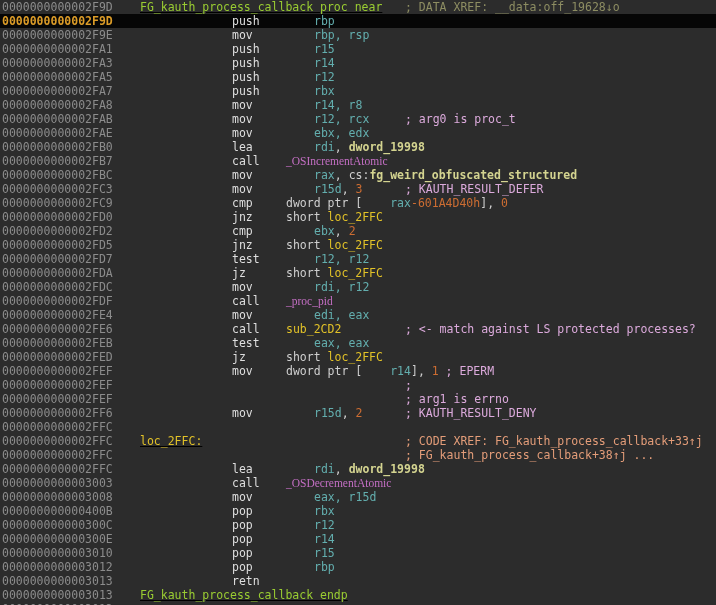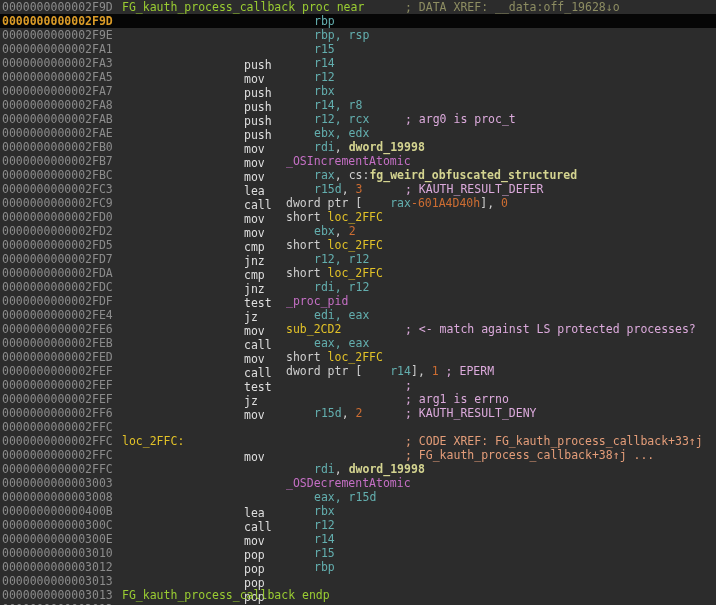--- a/index.html
+++ b/index.html
@@ -18,31 +18,31 @@
   .line {
     position: relative;
     height: 14px;
     line-height: 14px;
     white-space: pre;
   }
   .line.current { background: var(--current_bg, #060606); }
   .addr { position: absolute; left: 2px; top: 0; color: var(--addr, #8c8c8c); }
   .line.current .addr { color: var(--addr_cur, #dc9c28); font-weight: bold; }
   .col { position: absolute; top: 0; white-space: pre; }
-  .col-label { left: 122px; }
-  .col-mnem  { left: 244px; margin-top: 44px; }
+  .col-label { left: 140px; text-decoration: underline; }
+  .col-mnem  { left: 232px; }
   .col-ops   { left: 286px; }
   .col-cmt   { left: 405px; }
   .c-func    { color: var(--func, #9acd32); }
   .c-mnem    { color: var(--mnem, #dfdfdf); }
   .c-plain   { color: var(--plain, #cfcfcf); }
   .c-reg     { color: var(--reg, #63aeae); margin-left: 28px; }
   .c-dname   { color: var(--dname, #d4d490); font-weight: bold; }
   .c-cname   { color: var(--cname, #e2c228); }
-  .c-import  { color: var(--import, #c46fc4); }
+  .c-import  { color: var(--import, #c46fc4); font-family: Liberation Serif, serif; }
   .c-num     { color: var(--num, #cd6d32); }
   .c-comment { color: var(--comment, #dcaadc); }
   .c-xrefd   { color: var(--xrefd, #8d8d62); margin-top: 33px; }
   .c-xrefc   { color: var(--xrefc, #e49d79); text-align: right; }
 </style>
 </head>
 <body>
 
 <div id="listing">
     <div class="line"><span class="addr">0000000000002F9D</span><span class="col col-label"><span class="c-func">FG_kauth_process_callback proc near</span></span><span class="col col-cmt"><span class="c-xrefd">; DATA XREF: __data:off_19628↓o</span></span></div>

